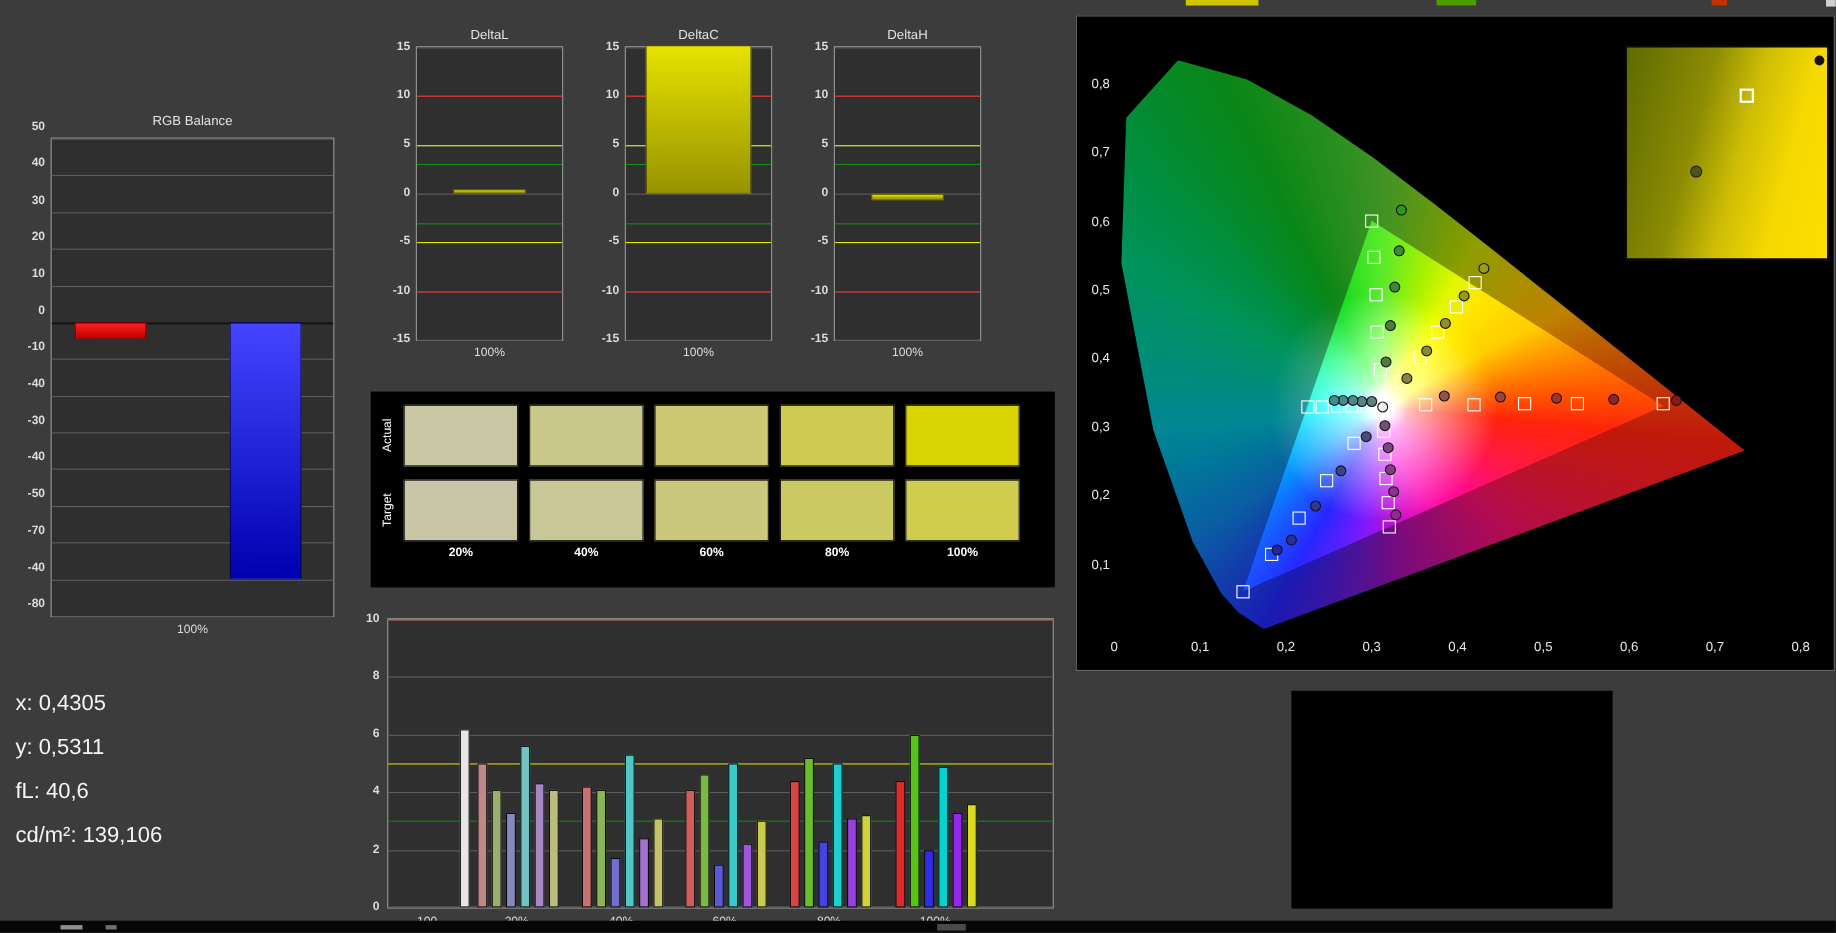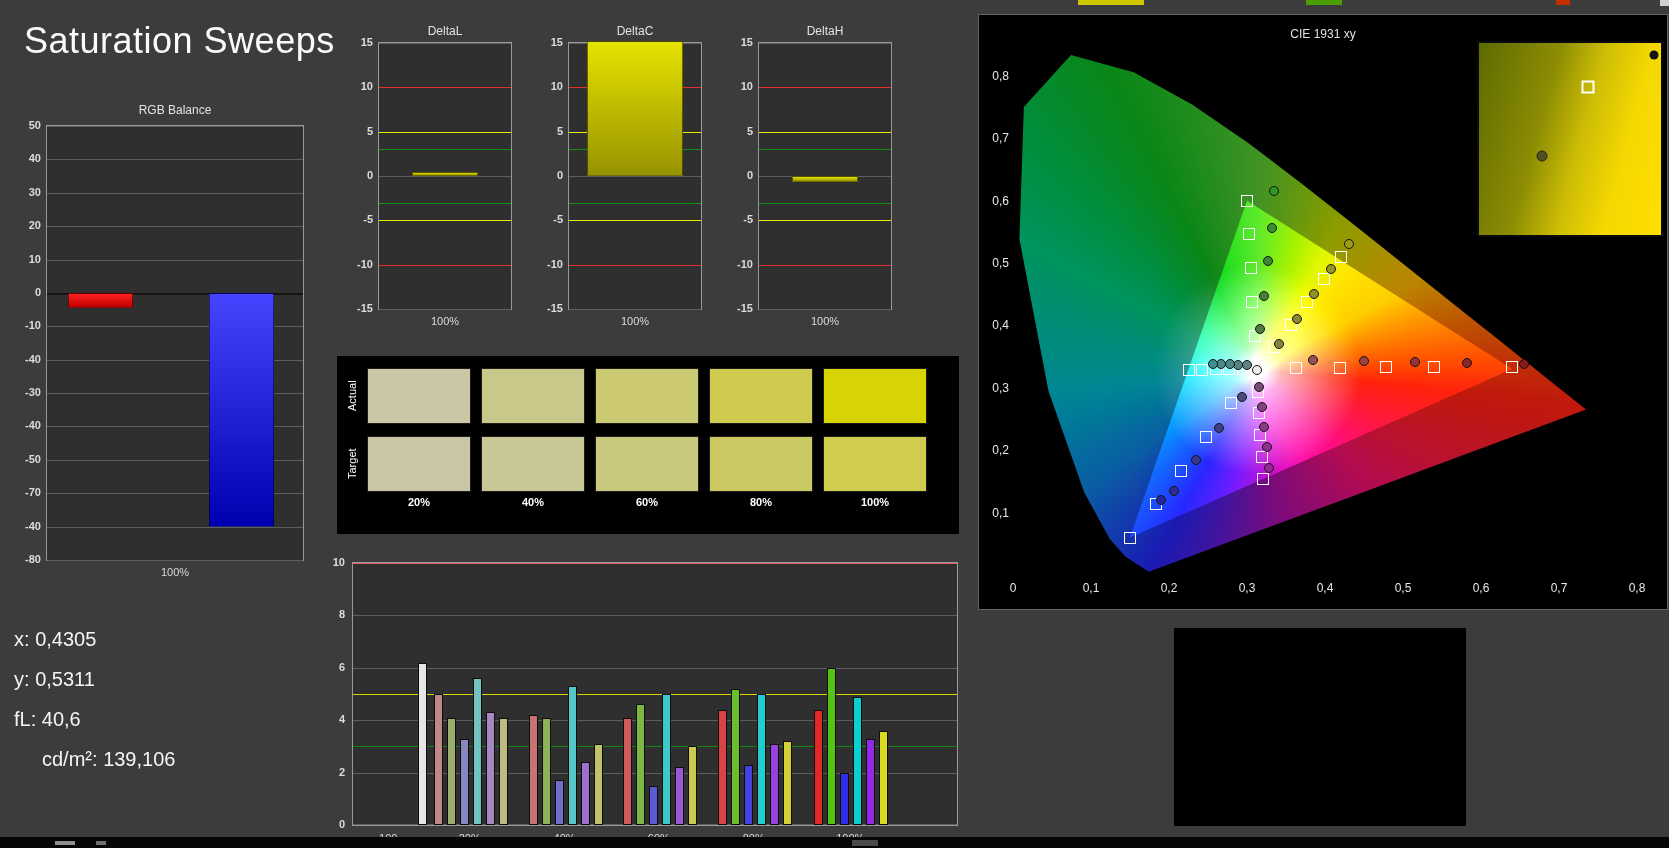--- a/index.html
+++ b/index.html
@@ -81,25 +81,24 @@
   #art-red    { left:1556px; top:0; width:14px; height:5px; background:#c23000; }
   #art-white  { left:1660px; top:0; width:9px;  height:6px; background:#cfcfcf; }
   #taskbar { left:0; top:837px; width:1669px; height:11px; background:#060606; }
   .tb-mark { position:absolute; background:#8f8f8f; }
 </style>
 </head>
 <body>
 
 <div id="screen">
 
-  <div class="abs" id="main-title">Saturation Sweeps</div>
 
   <div class="chart" style="left:12px; top:103px; width:296px; height:480px;">
     <div class="chart-title" style="left:34px; width:258px; top:0;">RGB Balance</div>
-    <div class="yaxis" style="left:0; top:22px; width:32px; height:436px;">
+    <div class="yaxis" style="left:0; top:12px; width:32px; height:436px;">
         <div class="ytick" style="top: 0px;">50</div>
         <div class="ytick" style="top: 33.3846px;">40</div>
         <div class="ytick" style="top: 66.7692px;">30</div>
         <div class="ytick" style="top: 100.154px;">20</div>
         <div class="ytick" style="top: 133.538px;">10</div>
         <div class="ytick" style="top: 166.923px;">0</div>
         <div class="ytick" style="top: 200.308px;">-10</div>
         <div class="ytick" style="top: 233.692px;">-40</div>
         <div class="ytick" style="top: 267.077px;">-30</div>
         <div class="ytick" style="top: 300.462px;">-40</div>
@@ -294,21 +293,20 @@
         <div class="xtick" style="left: 36.24px; top: 2px;">100</div>
         <div class="xtick" style="left: 117.78px; top: 2px;">20%</div>
         <div class="xtick" style="left: 212.608px; top: 2px;">40%</div>
         <div class="xtick" style="left: 306.832px; top: 2px;">60%</div>
         <div class="xtick" style="left: 401.66px; top: 2px;">80%</div>
         <div class="xtick" style="left: 498.3px; top: 2px;">100%</div>
       </div>
   </div>
 
   <div class="abs" id="cie-panel">
-    <div class="chart-title" style="left:0; width:100%; top:12px;">CIE 1931 xy</div>
     <div id="cie-plot">
       <div class="cie-colors horseshoe"></div>
       <div class="cie-colors gamut-triangle"></div>
       <div class="abs" id="cie-points" style="inset:0;">
           <div class="cie-square" style="left: 243.906px; top: 318.767px;"></div>
           <div class="cie-square" style="left: 283.14px; top: 316.895px;"></div>
           <div class="cie-square" style="left: 326.82px; top: 316.895px;"></div>
           <div class="cie-square" style="left: 372.84px; top: 316.271px;"></div>
           <div class="cie-square" style="left: 421.2px; top: 316.271px;"></div>
           <div class="cie-square" style="left: 499.2px; top: 316.271px;"></div>
@@ -403,21 +401,21 @@
     <span>0,4305</span>
   </div>
   <div class="reading-line" style="top:668px;">
     <span>y:</span>
     <span>0,5311</span>
   </div>
   <div class="reading-line" style="top:708px;">
     <span>fL:</span>
     <span>40,6</span>
   </div>
-  <div class="reading-line" style="top:748px;margin-left:28px;">
+  <div class="reading-line" style="top:748px;">
     <span>cd/m²:</span>
     <span>139,106</span>
   </div>
 
   <div class="abs" id="pattern-window"></div>
 
   <div class="artifact" id="art-yellow"></div>
   <div class="artifact" id="art-green"></div>
   <div class="artifact" id="art-red"></div>
   <div class="artifact" id="art-white"></div>

